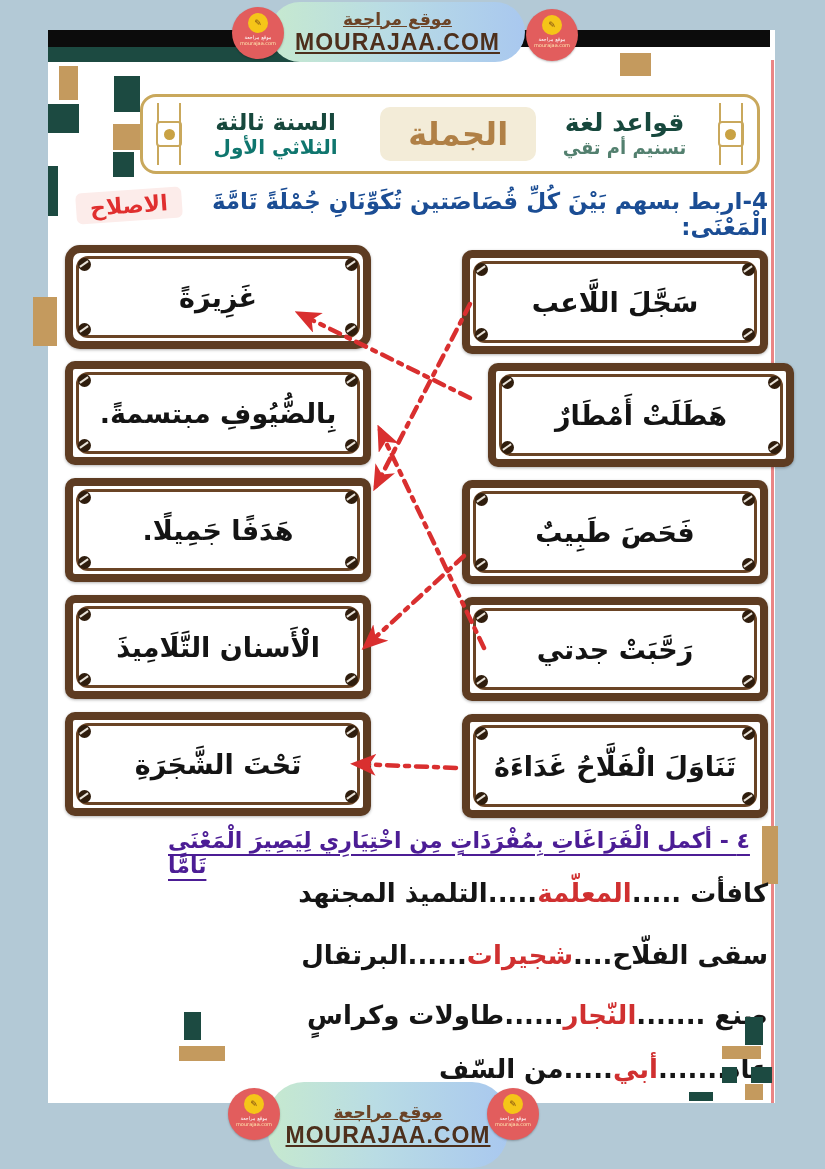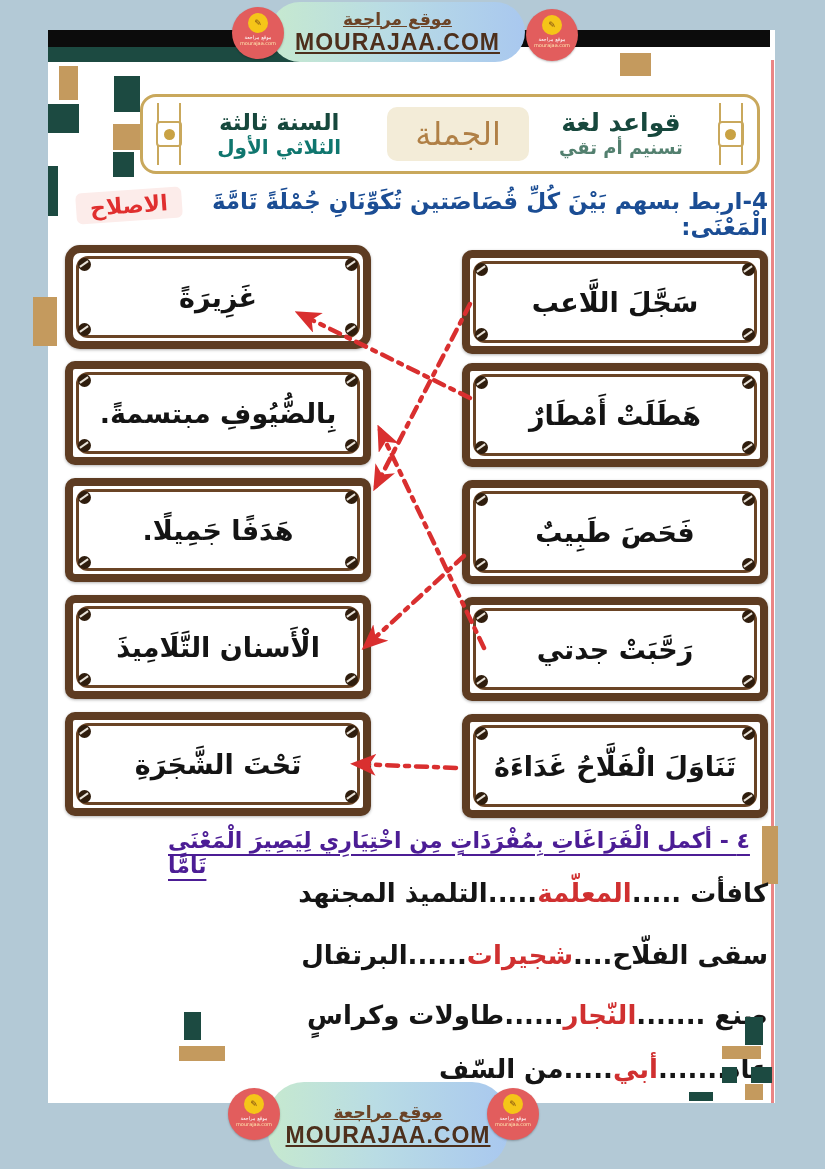--- a/index.html
+++ b/index.html
@@ -37,21 +37,21 @@
   .ornament{position:relative;width:36px;height:62px;flex:0 0 auto;}
   .ornament::before,.ornament::after{content:"";position:absolute;top:0;bottom:0;width:2px;background:#c9a85c;}
   .ornament::before{left:6px;} .ornament::after{right:6px;}
   .ornament .sq{position:absolute;left:5px;top:18px;width:22px;height:22px;border:2px solid #c9a85c;border-radius:4px;background:#fff;display:flex;align-items:center;justify-content:center;}
   .ornament .dot{width:11px;height:11px;border-radius:50%;background:#c9a244;}
   .tb-col{display:flex;flex-direction:column;align-items:center;line-height:1.15;}
   .tb-subject{font-size:25px;font-weight:800;color:#17483d;}
   .tb-author{font-size:18px;font-weight:600;color:#53806f;}
   .tb-grade{font-size:23px;font-weight:800;color:#17483d;}
   .tb-term{font-size:20px;font-weight:700;color:#0f766e;}
-  .tb-title{background:#f3ecd8;border-radius:10px;padding:8px 28px;font-size:32px;font-weight:400;color:#b08046;margin-left:16px;}
+  .tb-title{background:#f3ecd8;border-radius:10px;padding:8px 28px;font-size:32px;font-weight:700;color:#b08046;margin-left:16px;}
   
   .correction{left:76px;top:190px;z-index:4;background:#fcecea;border-radius:6px;padding:3px 14px;
     color:#e02f2f;font-size:22px;font-weight:800;transform:rotate(-4deg);}
   .instr3{right:57px;top:188px;width:600px;z-index:4;direction:rtl;text-align:right;
     font-size:23px;font-weight:800;color:#1b4d94;}
   .instr4{right:57px;top:828px;width:600px;z-index:4;direction:rtl;text-align:left;
     font-size:22px;font-weight:800;color:#4c1d95;text-decoration:underline;text-underline-offset:6px;}
   
   .plaque{position:absolute;width:306px;height:104px;background:#fff;border:8px solid #5e3c22;
     border-radius:10px;box-sizing:border-box;z-index:4;box-shadow:0 1px 3px rgba(0,0,0,.3);}
@@ -139,21 +139,21 @@
   <div class="abs instr3">4-اربط بسهم بَيْنَ كُلِّ قُصَاصَتين تُكَوِّنَانِ جُمْلَةً تَامَّةَ الْمَعْنَى:</div>
 
   <div class="plaque" style="left:462px;top:250px;">
     <div class="inner"></div>
     <span class="screw tl"></span>
       <span class="screw tr"></span>
     <span class="screw bl"></span>
       <span class="screw br"></span>
     <div class="txt">سَجَّلَ اللَّاعب</div>
   </div>
-  <div class="plaque" style="left:462px;top:363px;">
+  <div class="plaque" style="left:488px;top:363px;">
     <div class="inner"></div>
     <span class="screw tl"></span>
       <span class="screw tr"></span>
     <span class="screw bl"></span>
       <span class="screw br"></span>
     <div class="txt">هَطَلَتْ أَمْطَارٌ</div>
   </div>
   <div class="plaque" style="left:462px;top:480px;">
     <div class="inner"></div>
     <span class="screw tl"></span>

